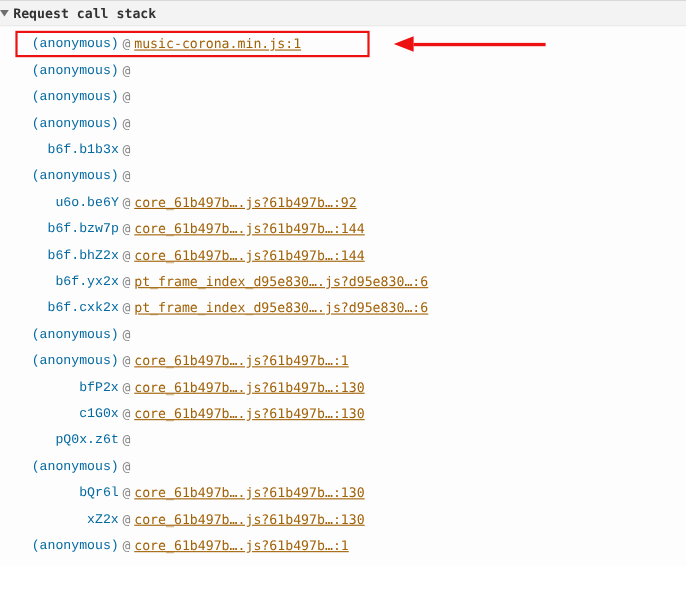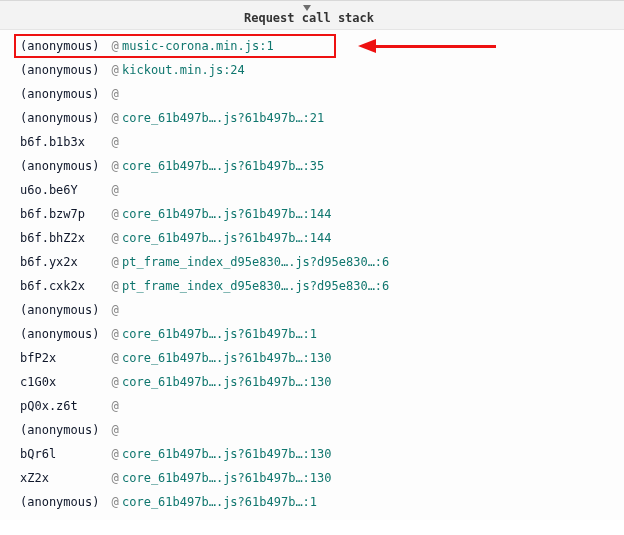--- a/index.html
+++ b/index.html
@@ -14,21 +14,20 @@
   .panel {
     border-top: 1px solid #d8d8d8;
     background: #f2f2f2;
   }
   .header {
     display: flex;
     align-items: center;
     padding: 4px 6px 4px 0;
     border-bottom: 1px solid #e5e5e5;
     background: #f3f3f3;
-    flex-direction: column;
   }
   .disclosure {
     width: 0; height: 0;
     border-left: 4px solid transparent;
     border-right: 4px solid transparent;
     border-top: 6px solid #6e6e6e;
     margin-right: 4px;
   }
   .header-title {
     font-weight: bold;
@@ -40,31 +39,33 @@
   }
   .row {
     display: flex;
     align-items: center;
     height: 24px;
     padding-left: 20px;
     position: relative;
   }
   .fn {
     width: 88px;
-    text-align: left;
-    color: #0f172a;
+    text-align: right;
+    color: #0369a1;
     white-space: nowrap;
+    font-family: Liberation Mono, monospace;
   }
   .at {
     width: 14px;
     color: #888;
     text-align: center;
   }
   .loc {
-    color: #0f766e;
+    color: #a16207;
+    text-decoration: underline;
     white-space: nowrap;
   }
   .hl {
     position: absolute;
     left: 14px;
     top: 0px;
     width: 322px;
     height: 24px;
     border: 2px solid #e11;
     pointer-events: none;
@@ -110,43 +111,41 @@
         <a class="loc">music-corona.min.js:1</a>
         <div class="hl"></div>
         <div class="arrow">
           <div class="arrow-line"></div>
           <div class="arrow-head"></div>
         </div>
       </div>
       <div class="row">
         <span class="fn">(anonymous)</span>
         <span class="at">@</span>
-        <a class="loc">kickout.min.js:24</a>
-      </div>
-      <div class="row">
-        <span class="fn">(anonymous)</span>
-        <span class="at">@</span>
-      </div>
-      <div class="row">
-        <span class="fn">(anonymous)</span>
-        <span class="at">@</span>
-        <a class="loc">core_61b497b….js?61b497b…:21</a>
+      </div>
+      <div class="row">
+        <span class="fn">(anonymous)</span>
+        <span class="at">@</span>
+      </div>
+      <div class="row">
+        <span class="fn">(anonymous)</span>
+        <span class="at">@</span>
       </div>
       <div class="row">
         <span class="fn">b6f.b1b3x</span>
         <span class="at">@</span>
       </div>
       <div class="row">
         <span class="fn">(anonymous)</span>
         <span class="at">@</span>
-        <a class="loc">core_61b497b….js?61b497b…:35</a>
       </div>
       <div class="row">
         <span class="fn">u6o.be6Y</span>
         <span class="at">@</span>
+        <a class="loc">core_61b497b….js?61b497b…:92</a>
       </div>
       <div class="row">
         <span class="fn">b6f.bzw7p</span>
         <span class="at">@</span>
         <a class="loc">core_61b497b….js?61b497b…:144</a>
       </div>
       <div class="row">
         <span class="fn">b6f.bhZ2x</span>
         <span class="at">@</span>
         <a class="loc">core_61b497b….js?61b497b…:144</a>

